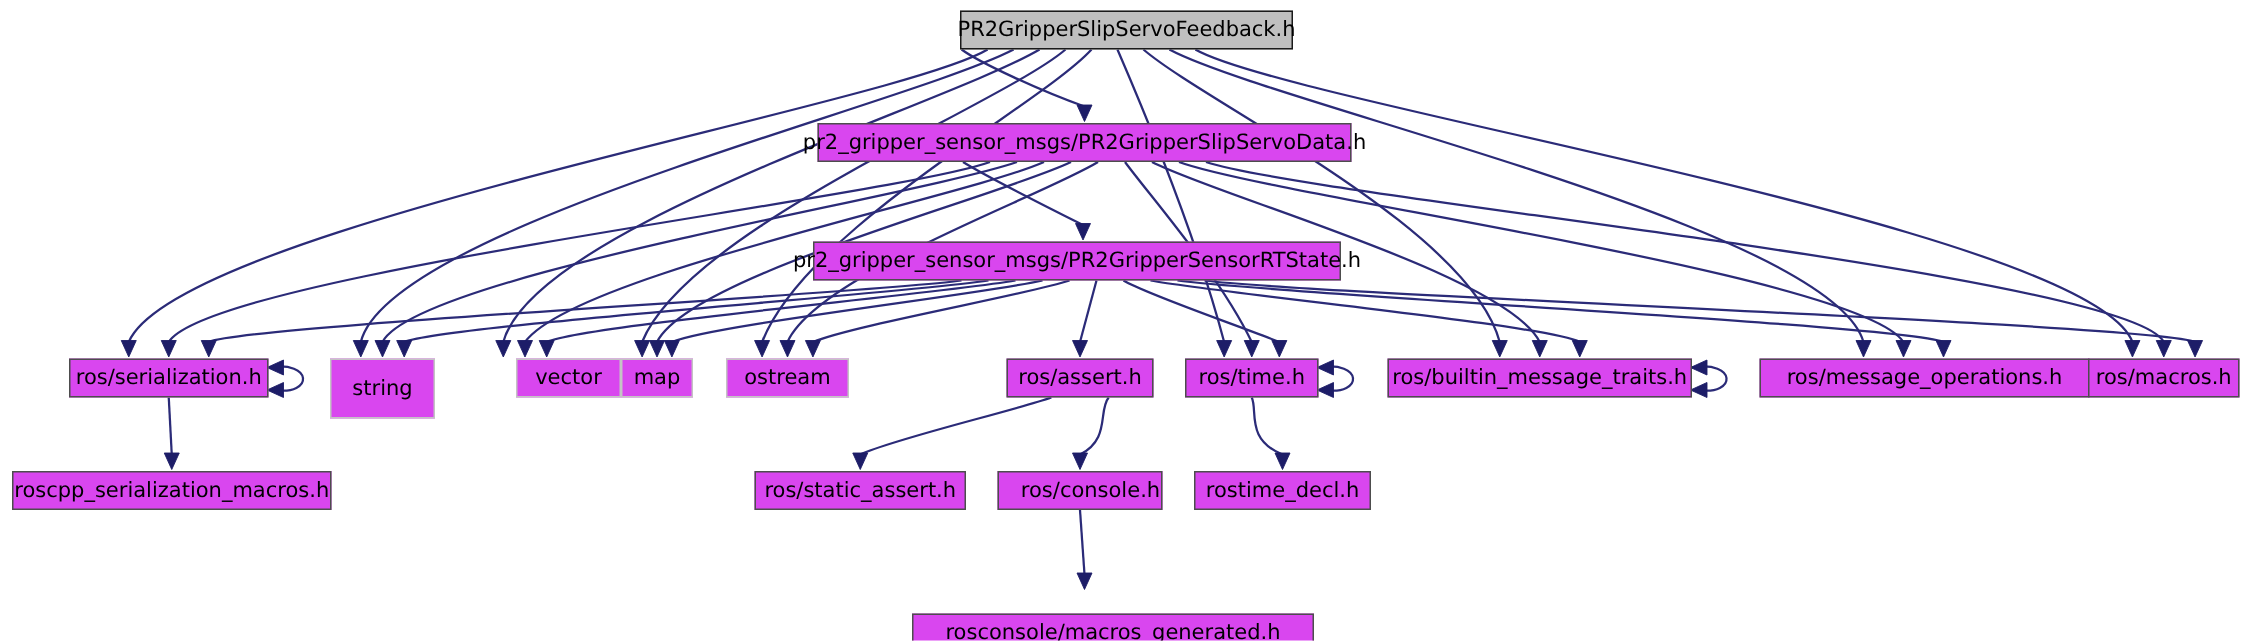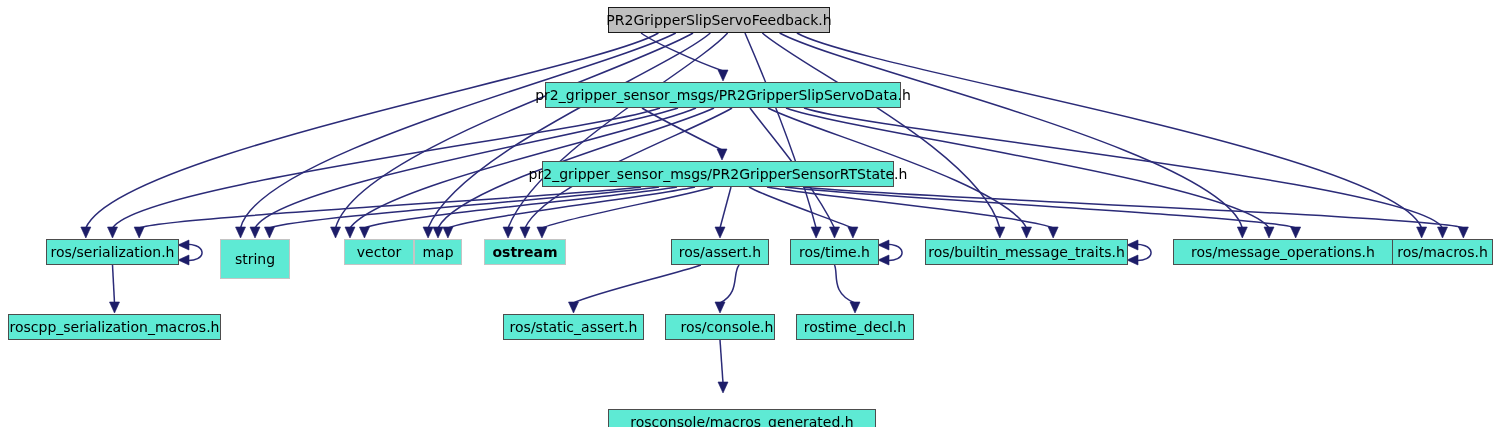--- a/index.html
+++ b/index.html
@@ -39,21 +39,21 @@
   .node-box {
     position: absolute;
     box-sizing: border-box;
     display: flex;
     align-items: center;
     justify-content: center;
     white-space: nowrap;
     font-size: 14px;
     line-height: 1;
     color: #000000;
-    background: #5eead4;
+    background: #d946ef;
     border: 1px solid #4d4d4d;
     letter-spacing: 0px;
   }
   .node-box.root {
     background: #bfbfbf;
     border: 1px solid #1a1a1a;
   }
   .node-box.stl {
     border: 1px solid #c4c4c4;
   }
@@ -218,42 +218,42 @@
           <path d="M 834.5 265 C 838.6825 273.64, 830.12 292.84, 855 303" class="edge-path"></path>
           <polygon points="855,313 850,302 860,302" class="edge-head"></polygon>
         </g>
         <g>
           <path d="M 720 340 L 723 383" class="edge-path"></path>
           <polygon points="723,393 718,382 728,382" class="edge-head"></polygon>
         </g>
       </g>
   </svg>
   <div id="nodes-layer">
-      <div class="node-box root" style="left: 608px; top: 7px; width: 222px; height: 26px;">
+      <div class="node-box root" style="left: 640px; top: 7px; width: 222px; height: 26px;">
         <span class="node-label">PR2GripperSlipServoFeedback.h</span>
       </div>
       <div class="node-box" style="left: 545px; top: 82px; width: 356px; height: 26px;">
         <span class="node-label">pr2_gripper_sensor_msgs/PR2GripperSlipServoData.h</span>
       </div>
       <div class="node-box" style="left: 542px; top: 161px; width: 352px; height: 26px;">
         <span class="node-label">pr2_gripper_sensor_msgs/PR2GripperSensorRTState.h</span>
       </div>
       <div class="node-box" style="left: 46px; top: 239px; width: 133px; height: 26px;">
         <span class="node-label">ros/serialization.h</span>
       </div>
       <div class="node-box stl" style="left: 220px; top: 239px; width: 70px; height: 40px;">
         <span class="node-label">string</span>
       </div>
       <div class="node-box stl" style="left: 315px; top: 239px; width: 70px; height: 26px; margin-left: 29px;">
         <span class="node-label">vector</span>
       </div>
       <div class="node-box stl" style="left: 414px; top: 239px; width: 48px; height: 26px;">
         <span class="node-label">map</span>
       </div>
-      <div class="node-box stl" style="left: 484px; top: 239px; width: 82px; height: 26px; font-weight: bold;">
+      <div class="node-box stl" style="left: 484px; top: 239px; width: 82px; height: 26px;">
         <span class="node-label">ostream</span>
       </div>
       <div class="node-box" style="left: 671px; top: 239px; width: 98px; height: 26px;">
         <span class="node-label">ros/assert.h</span>
       </div>
       <div class="node-box" style="left: 790px; top: 239px; width: 89px; height: 26px;">
         <span class="node-label">ros/time.h</span>
       </div>
       <div class="node-box" style="left: 925px; top: 239px; width: 203px; height: 26px;">
         <span class="node-label">ros/builtin_message_traits.h</span>

